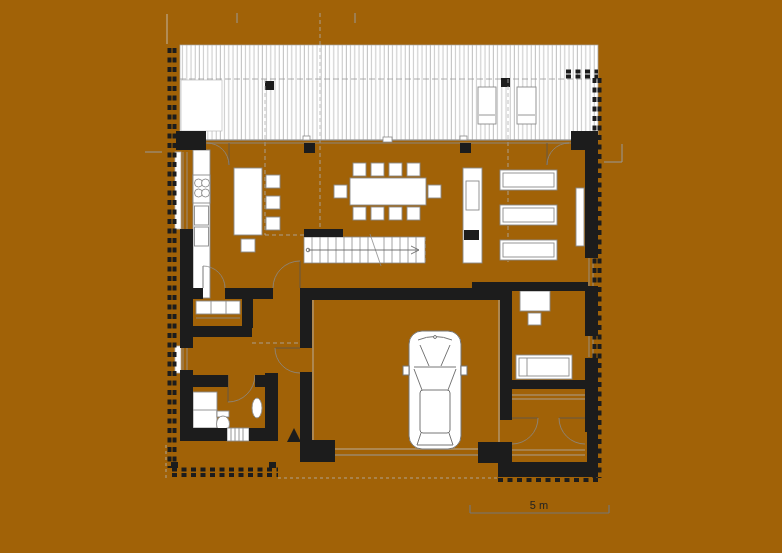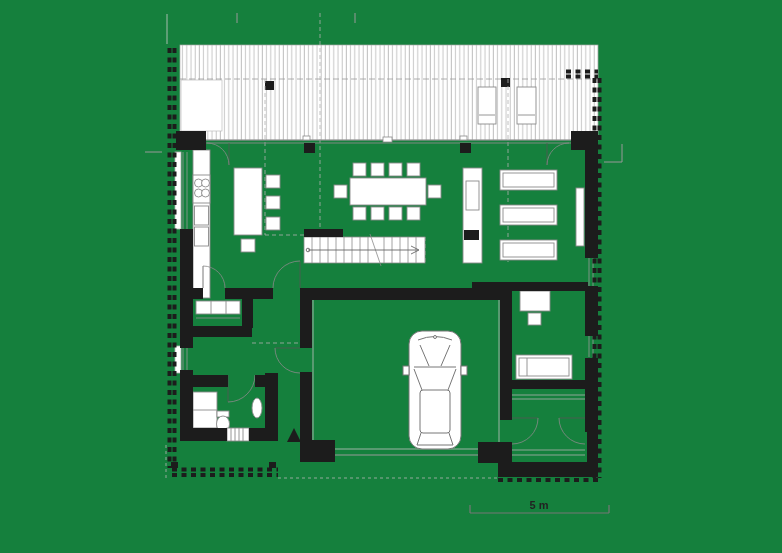--- a/index.html
+++ b/index.html
@@ -1,17 +1,17 @@
 <!DOCTYPE html>
 <html><head>
 <meta charset="utf-8">
 <style>
   html,body{margin:0;padding:0;background:#ffffff;}
-  .page{width:782px;height:553px;position:relative;background:#15803d;overflow:hidden;
-        font-family:"Liberation Sans", sans-serif;font-weight:bold;}
+  .page{width:782px;height:553px;position:relative;background:#a16207;overflow:hidden;
+        font-family:"Liberation Sans", sans-serif;}
   svg{display:block;}
   text{font-family:"Liberation Sans", sans-serif;}
 </style>
 </head>
 <body>
 
 <div class="page">
 <svg width="782" height="553" viewBox="0 0 782 553">
   <defs>
     <pattern id="deck" width="4.2" height="8" patternUnits="userSpaceOnUse">

